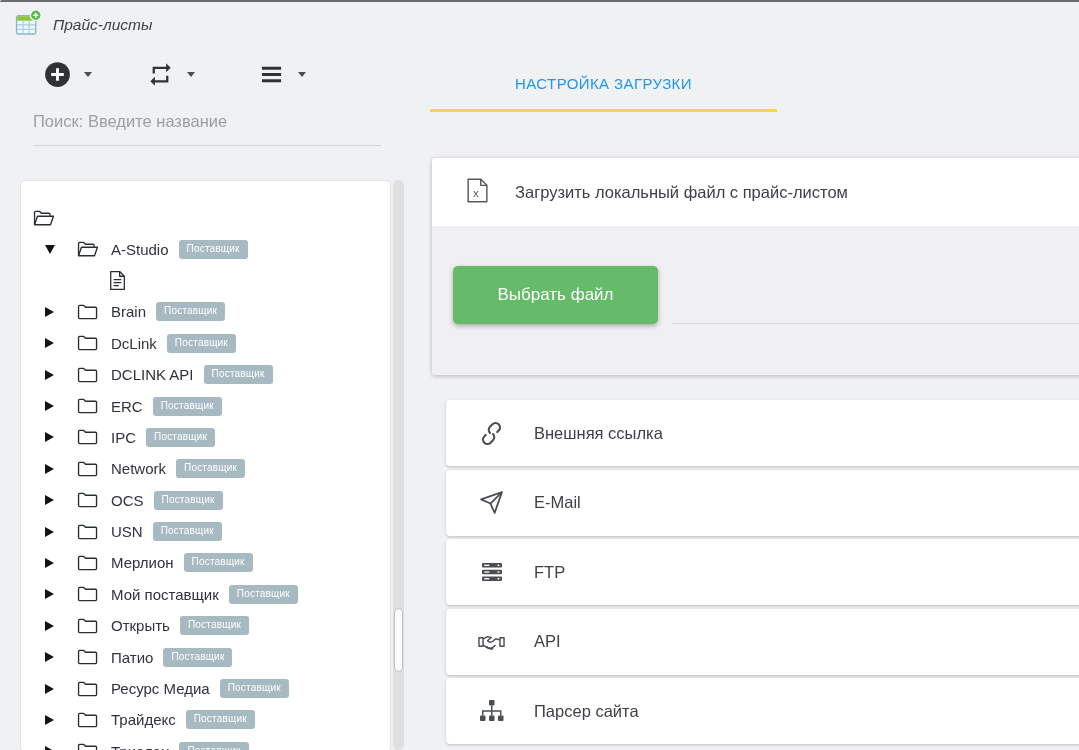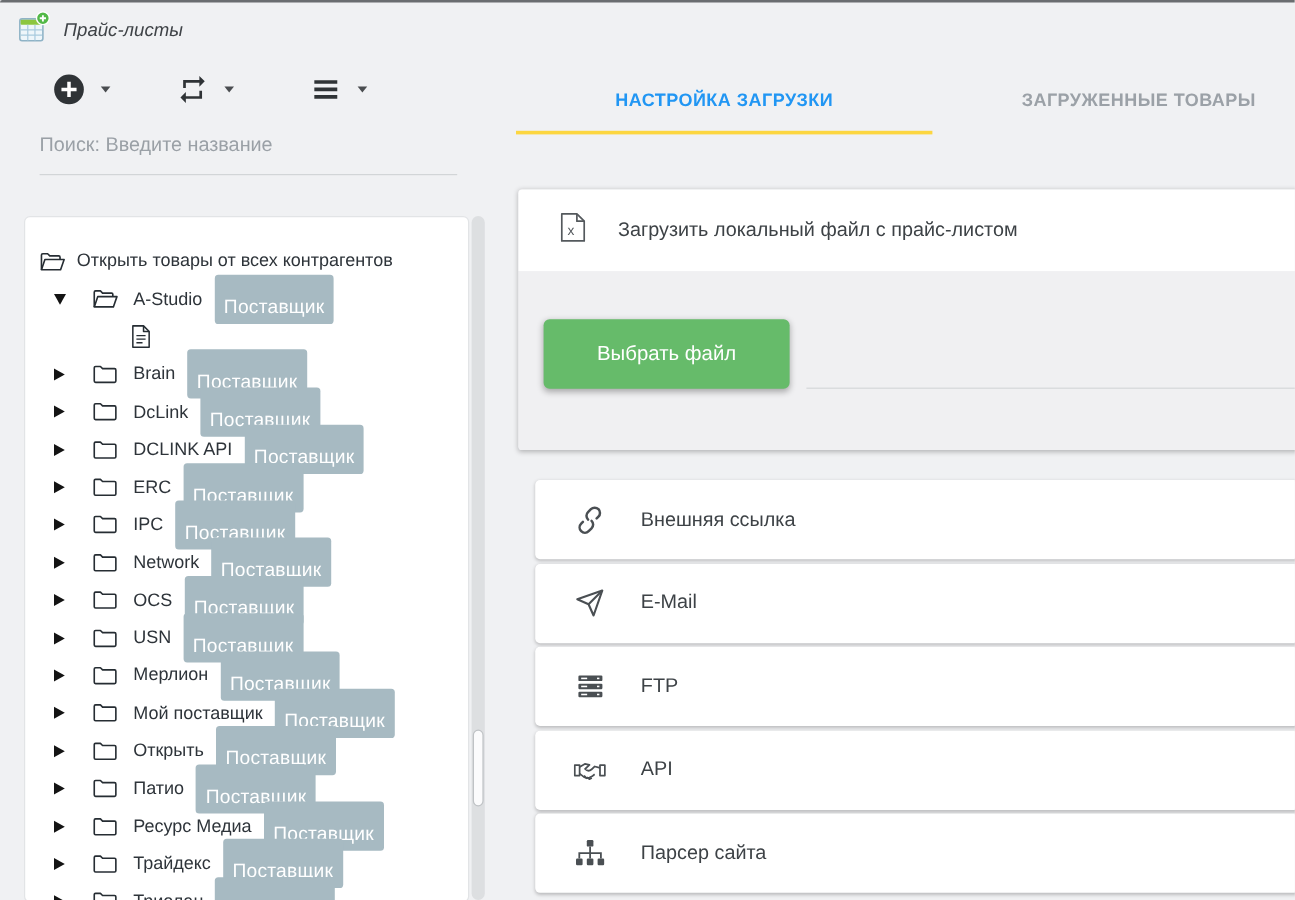--- a/index.html
+++ b/index.html
@@ -34,32 +34,32 @@
   .tree-row.lvl1 { padding-left:24px; }
   .tree-row.lvl2 { padding-left:85px; }
   .caret { width:0; height:0; flex:none; }
   .caret.right { border-top:5.5px solid transparent; border-bottom:5.5px solid transparent; border-left:9px solid #141414; margin-right:23px; }
   .caret.down  { border-left:5.5px solid transparent; border-right:5.5px solid transparent; border-top:9px solid #141414; margin-right:22px; }
   .t-icon { flex:none; width:22px; height:22px; display:flex; align-items:center; justify-content:center; }
   .lvl0 .t-label { margin-left:9px; }
   .lvl1 .t-label { margin-left:12px; }
   .lvl2 .t-label { margin-left:2px; }
   .t-label.selected { background:linear-gradient(#fdf9c9,#f4e458); padding:4px 30px 5px 8px; border-radius:2px; color:#2c3237; }
-  .badge { margin-left:10px; background:#a7bac2; color:#fff; font-size:16px; line-height:1;
-           padding:20px 8px 5px; border-radius:3px; letter-spacing:0.2px; }
+  .badge { margin-left:10px; background:#a7bac2; color:#fff; font-size:10px; line-height:1;
+           padding:4px 8px 5px; border-radius:3px; letter-spacing:0.2px; }
 
   
   .vscroll { position:absolute; left:393px; top:180px; width:11px; height:570px; background:#dddfe1; border-radius:6px; }
   .vscroll-thumb { position:absolute; left:1px; top:428px; width:9px; height:64px;
     background:#fbfbfc; border:1px solid #bfc2c5; border-radius:5px; }
 
   
   .tabs { position:absolute; left:430px; top:55px; width:649px; height:57px; display:flex; }
   .tab { position:relative; display:flex; align-items:center; justify-content:center;
-         font-size:15px; font-weight:bold; letter-spacing:0.4px; color:#9ba1a7; cursor:pointer; }
+         font-size:15px; font-weight:normal; letter-spacing:0.4px; color:#9ba1a7; cursor:pointer; }
   .tab.active { width:347px; color:#2196f3; }
   .tab.inactive { flex:1; padding-left:42px; }
   .tab .indicator { position:absolute; left:0; bottom:0; width:100%; height:3px; background:#fcd640; }
 
   
   .upload-card { position:absolute; left:432px; top:158px; width:658px; border-radius:3px;
                  box-shadow:0 1px 4px rgba(0,0,0,0.25); }
   .upload-header { height:68px; background:#fff; display:flex; align-items:center; padding-left:35px; gap:27px;
                    font-size:16.5px; color:#3d4246; border-radius:3px 3px 0 0; cursor:pointer; }
   .upload-body { height:149px; background:#f0f0f2; position:relative; border-radius:0 0 3px 3px; }
@@ -117,21 +117,20 @@
 </div>
 
 <div class="tree-panel" id="tree">
     <div class="tree-row lvl0">
       <span class="t-icon">
         <svg width="22" height="18" viewBox="0 0 24 20" fill="none" stroke="#262d33" stroke-width="1.5" stroke-linejoin="round">
           <path d="M1.5 17.5V3.9c0-.7.5-1.2 1.2-1.2h4.5l2 2h8.3c.7 0 1.2.5 1.2 1.2v1.6"></path>
           <path d="M1.5 17.5l3.2-9.5h17.8l-3.3 9.5z"></path>
         </svg>
       </span>
-      <span class="t-label">Открыть товары от всех контрагентов</span>
     </div>
     <div class="tree-row lvl1">
       <span class="caret down"></span>
       <span class="t-icon">
         <svg width="22" height="18" viewBox="0 0 24 20" fill="none" stroke="#262d33" stroke-width="1.5" stroke-linejoin="round">
           <path d="M1.5 17.5V3.9c0-.7.5-1.2 1.2-1.2h4.5l2 2h8.3c.7 0 1.2.5 1.2 1.2v1.6"></path>
           <path d="M1.5 17.5l3.2-9.5h17.8l-3.3 9.5z"></path>
         </svg>
       </span>
       <span class="t-label">A-Studio</span>
@@ -299,23 +298,20 @@
   </div>
 
 <div class="vscroll">
   <div class="vscroll-thumb"></div>
 </div>
 
 <div class="tabs">
   <div class="tab active">
     <span>НАСТРОЙКА ЗАГРУЗКИ</span>
     <div class="indicator"></div>
-  </div>
-  <div class="tab inactive">
-    <span>ЗАГРУЖЕННЫЕ ТОВАРЫ</span>
   </div>
 </div>
 
 <div class="upload-card">
   <div class="upload-header">
     <span><svg width="21" height="25" viewBox="0 0 22 26" fill="none" stroke="#54595d" stroke-width="1.5" stroke-linejoin="round">
           <path d="M1.2 1.2h13.2l6.4 6.4v17.2H1.2z"></path>
           <path d="M14.4 1.2v6.4h6.4"></path>
           <text x="6.2" y="19.5" font-size="12" font-family="inherit" fill="#54595d" stroke="none">x</text>
         </svg></span>

